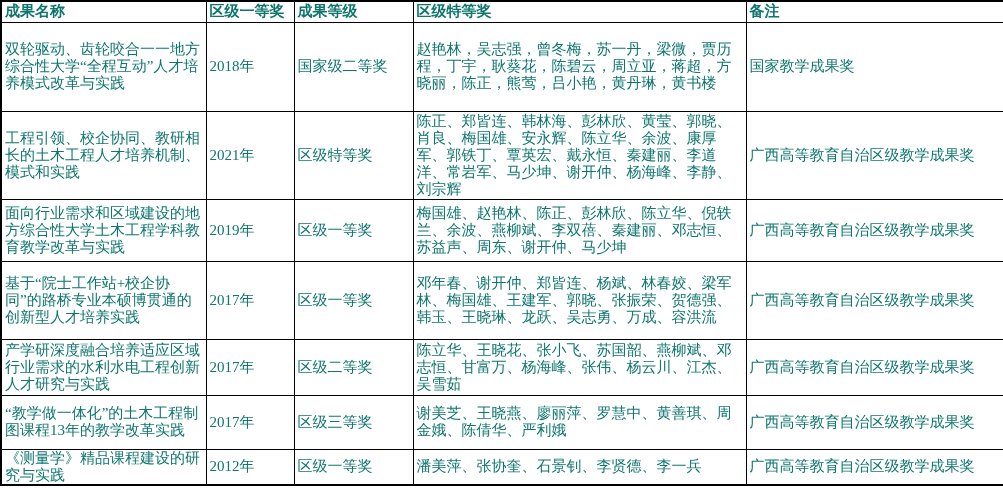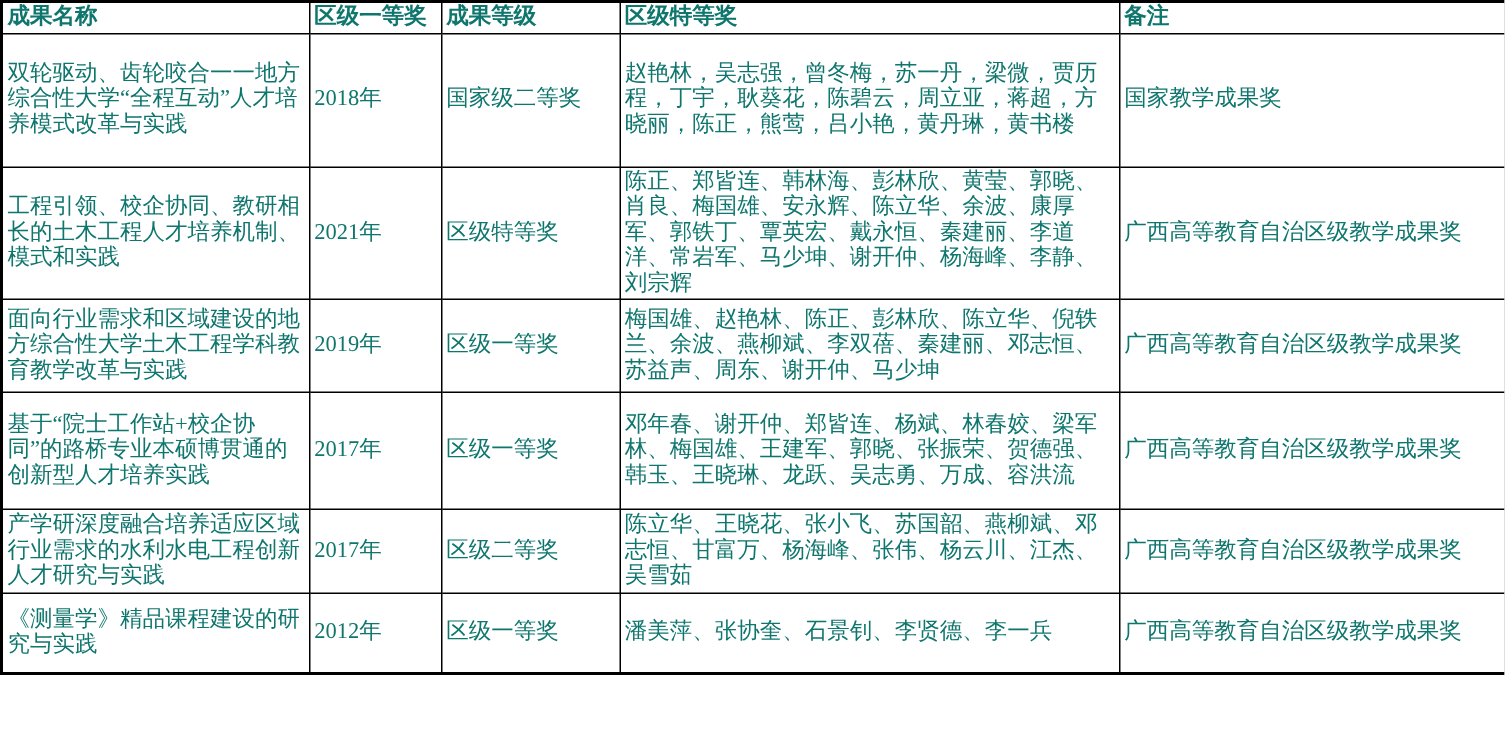--- a/index.html
+++ b/index.html
@@ -97,20 +97,27 @@
           <td>广西高等教育自治区级教学成果奖</td>
         </tr>
         <tr>
           <td>产学研深度融合培养适应区域行业需求的水利水电工程创新人才研究与实践</td>
           <td>2017年</td>
           <td>区级二等奖</td>
           <td>陈立华、王晓花、张小飞、苏国韶、燕柳斌、邓志恒、甘富万、杨海峰、张伟、杨云川、江杰、吴雪茹</td>
           <td>广西高等教育自治区级教学成果奖</td>
         </tr>
         <tr>
+          <td>“教学做一体化”的土木工程制图课程13年的教学改革实践</td>
+          <td>2017年</td>
+          <td>区级三等奖</td>
+          <td>谢美芝、王晓燕、廖丽萍、罗慧中、黄善琪、周金娥、陈倩华、严利娥</td>
+          <td>广西高等教育自治区级教学成果奖</td>
+        </tr>
+        <tr>
           <td>《测量学》精品课程建设的研究与实践</td>
           <td>2012年</td>
           <td>区级一等奖</td>
           <td>潘美萍、张协奎、石景钊、李贤德、李一兵</td>
           <td>广西高等教育自治区级教学成果奖</td>
         </tr>
       </tbody>
   </table>
 </div>
 

